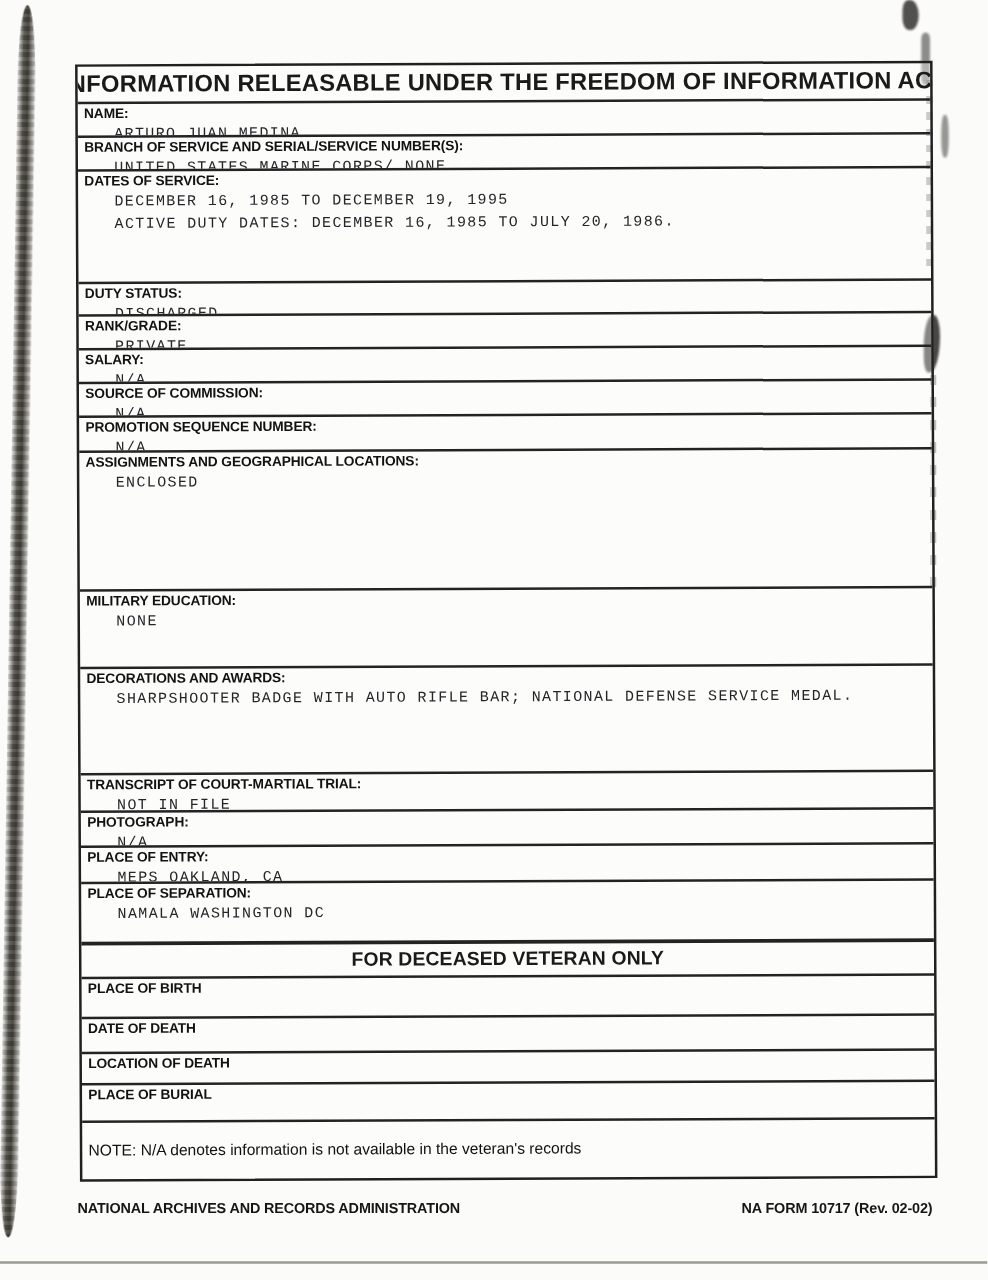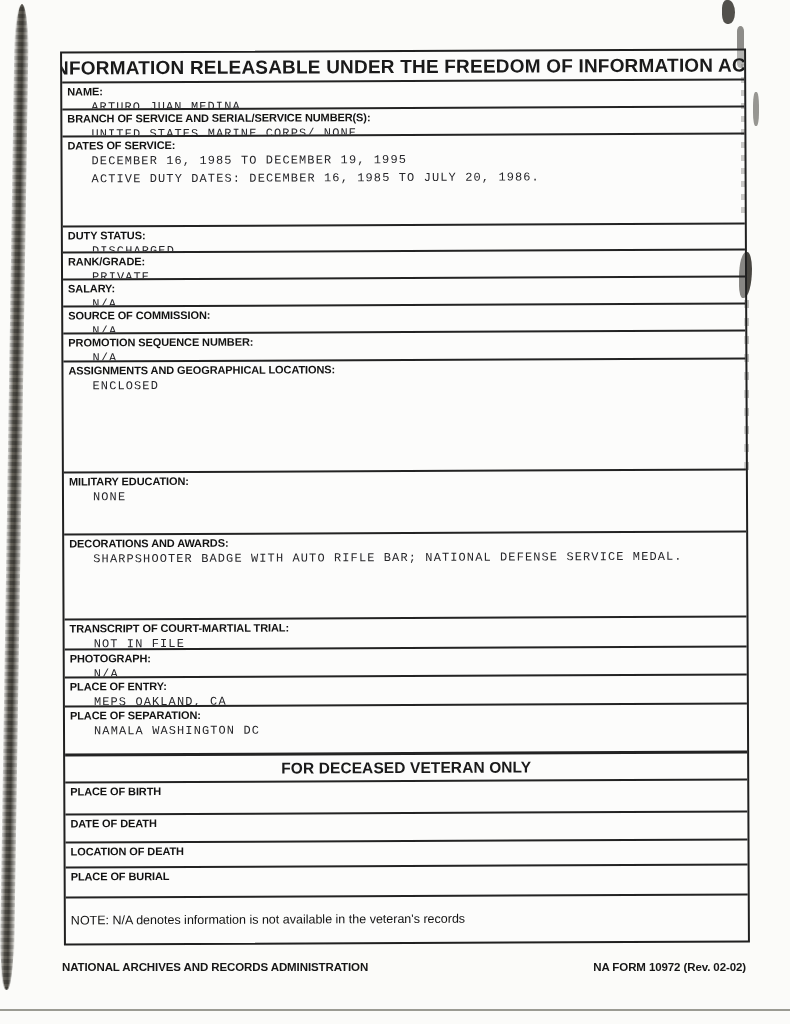--- a/index.html
+++ b/index.html
@@ -182,14 +182,14 @@
   <div class="row" style="height:30px">
     <div class="lbl">PLACE OF BURIAL</div>
   </div>
 
   <div class="row note-row">NOTE:  N/A denotes information is not available in the veteran's records</div>
 
 </div>
 
 <div class="footer">
   <span>NATIONAL ARCHIVES AND RECORDS ADMINISTRATION</span>
-  <span>NA FORM 10972  (Rev. 02-02)</span>
+  <span>NA FORM 10717  (Rev. 02-02)</span>
 </div>
 
 </body></html>

